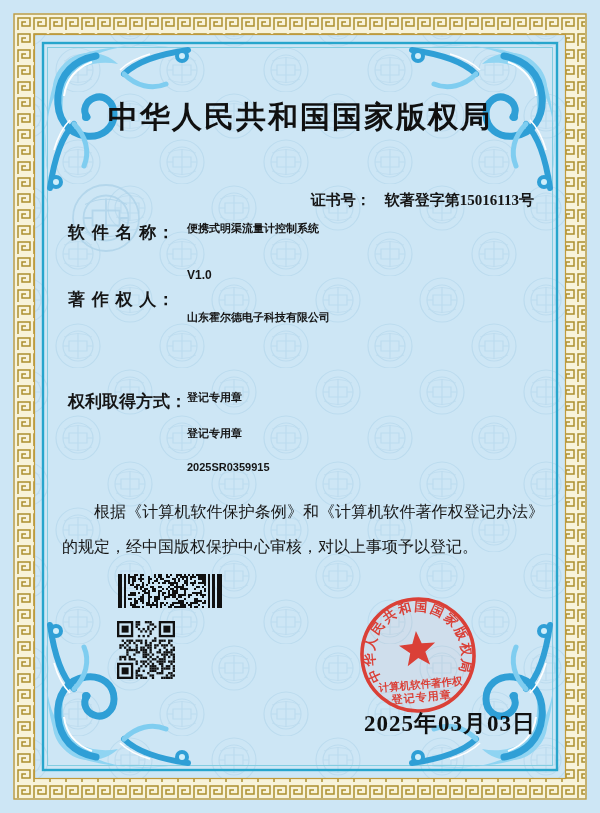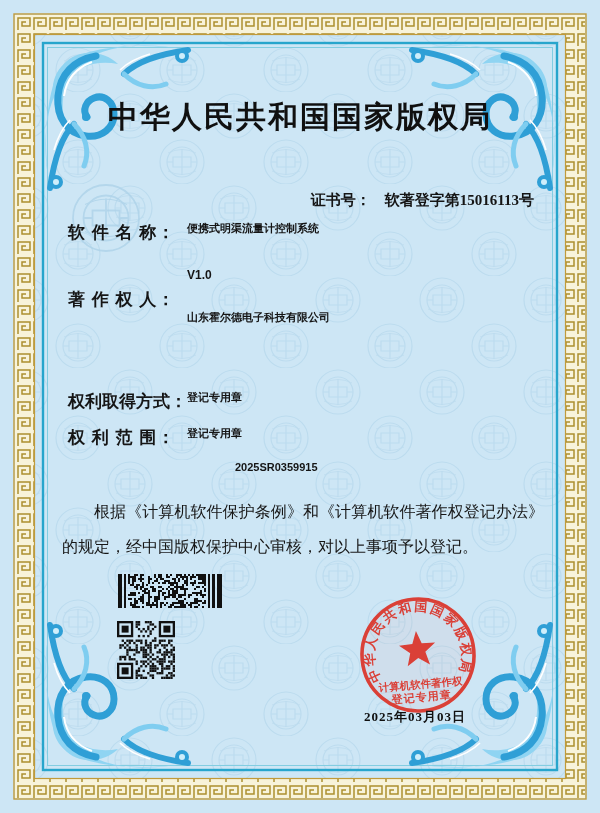--- a/index.html
+++ b/index.html
@@ -11,21 +11,21 @@
   .serif{font-family:"Liberation Serif","DejaVu Serif",serif;}
   .sans{font-family:Liberation Sans, sans-serif;}
   .title{left:0;width:600px;text-align:center;font-weight:bold;color:#101010;
          font-size:30px;letter-spacing:2px;}
   .certno{top:191px;right:66px;font-size:15px;font-weight:bold;color:#151515;margin-left:19px;}
   .certno .gap{display:inline-block;width:14px;}
   .flabel{left:68px;font-size:17px;font-weight:bold;color:#151515;letter-spacing:1px;white-space:pre;}
   .fvalue{left:187px;font-size:11px;font-weight:bold;color:#151515;white-space:pre;}
   .statement{top:494px;left:62px;width:482px;font-size:16px;line-height:35px;
              color:#161616;text-indent:2em;text-align:justify;font-weight:500;}
-  .date{top:708px;left:364px;font-size:13px;font-weight:bold;color:#101010;letter-spacing:1px;}
+  .date{top:708px;left:364px;font-size:23px;font-weight:bold;color:#101010;letter-spacing:1px;}
   .codebox{background:transparent;}
 </style>
 </head>
 <body>
 
 <div class="page">
 
   <svg class="layer" width="600" height="813" viewBox="0 0 600 813">
     <defs>
       <pattern id="meander" width="16" height="16" patternUnits="userSpaceOnUse">
@@ -91,24 +91,23 @@
   <div class="abs flabel sans" style="top:221px;">软 件 名 称：</div>
   <div class="abs fvalue sans" style="top:221px;">便携式明渠流量计控制系统</div>
   <div class="abs fvalue sans" style="top:268px;font-size:12px;">V1.0</div>
 
   <div class="abs flabel sans" style="top:288px;">著 作 权 人：</div>
   <div class="abs fvalue sans" style="top:310px;">山东霍尔德电子科技有限公司</div>
 
   <div class="abs flabel sans" style="top:390px;letter-spacing:0;">权利取得方式：</div>
   <div class="abs fvalue sans" style="top:390px;">登记专用章</div>
 
-  <div class="abs flabel sans" style="top:426px;">权 利 范 围：</div>
   <div class="abs fvalue sans" style="top:426px;">登记专用章</div>
 
-  <div class="abs fvalue sans" style="top:461px;margin-left:48px;">2025SR0359915</div>
+  <div class="abs fvalue sans" style="top:461px;">2025SR0359915</div>
 
   <div class="abs statement serif">根据《计算机软件保护条例》和《计算机软件著作权登记办法》的规定，经中国版权保护中心审核，对以上事项予以登记。</div>
 
   <svg class="abs codebox" style="left:118px;top:574px;" width="104" height="34" viewBox="0 0 104 34" id="barcode-svg">
       <rect x="0" y="0" width="4" height="34" fill="#111"></rect>
       <rect x="6" y="0" width="2" height="34" fill="#111"></rect>
       <rect x="90" y="0" width="2" height="34" fill="#111"></rect>
       <rect x="94" y="0" width="3" height="34" fill="#111"></rect>
       <rect x="99" y="0" width="5" height="34" fill="#111"></rect>
       <rect x="10" y="0" width="2" height="2" fill="#111"></rect>

